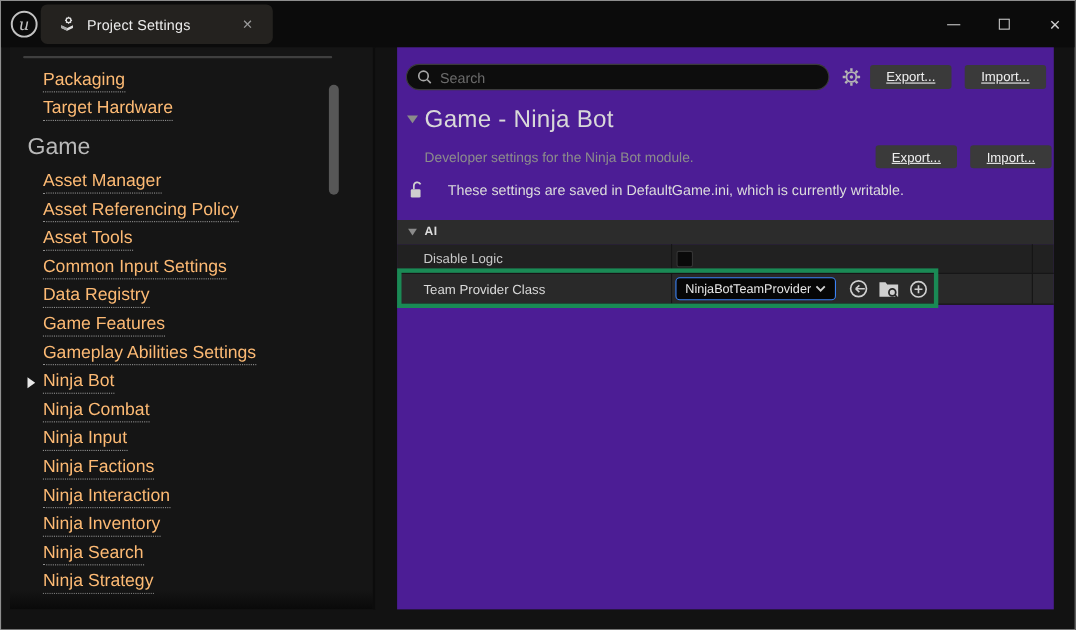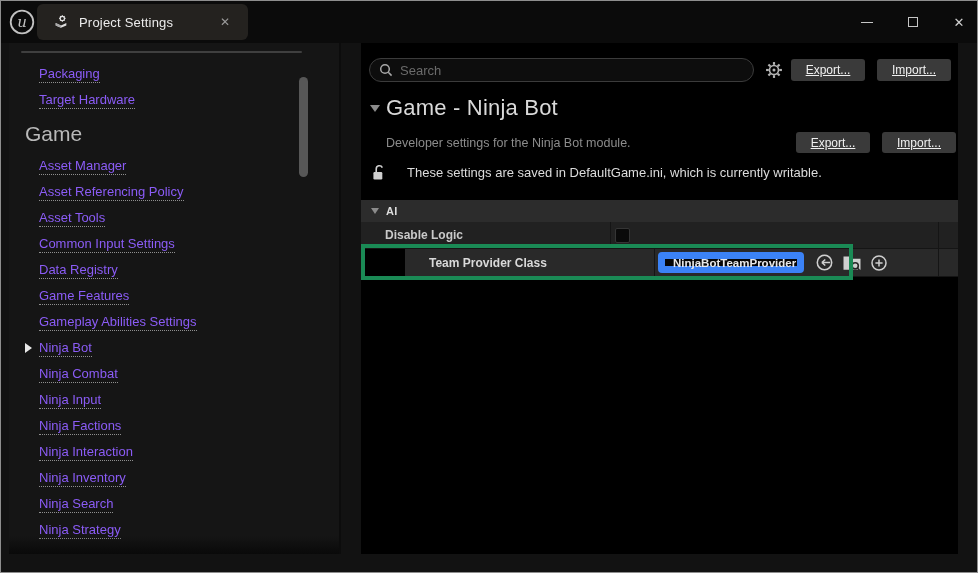--- a/index.html
+++ b/index.html
@@ -34,21 +34,21 @@
   .sidebar{
     position:absolute; left:8px; top:42px; width:332px; height:511px;
     background:#151515; border-right:2px solid #0c0c0c; overflow:hidden;
   }
   .sb-topline{ position:absolute; left:12px; top:8px; width:281px; height:2px;
                background:#3f3f3f; border-radius:2px; }
   ul.nav{ list-style:none; }
   ul.nav-top{ margin-top:18px; }
   ul.nav li{ position:relative; height:26px; display:flex; align-items:center; padding-left:30px; }
   .navlink{
-    color:#8b5cf6; font-size:13px; cursor:pointer;
+    color:#fdba74; font-size:16px; cursor:pointer;
     border-bottom:1px dotted #8f8f8f; padding-bottom:1px;
   }
   .sb-section{
     color:#b9b9b9; font-size:21px; font-weight:400;
     padding-left:16px; margin-top:7px; margin-bottom:6px; height:27px; line-height:27px;
   }
   .sel-arrow{
     position:absolute; left:16px; top:8px; width:0; height:0;
     border-left:7px solid #e8e8e8; border-top:5px solid transparent; border-bottom:5px solid transparent;
   }
@@ -57,21 +57,21 @@
     background:#575757; border-radius:4.5px; cursor:grab;
   }
   .sb-fade{
     position:absolute; left:0; bottom:0; width:100%; height:18px; pointer-events:none;
     background:linear-gradient(to bottom, rgba(13,13,13,0), rgba(8,8,8,.9));
   }
 
   
   .main{
     position:absolute; left:360px; top:42px; width:597px; height:511px;
-    background:#000000;
+    background:#4c1d95;
   }
   .searchbox{
     position:absolute; left:8px; top:15px; width:385px; height:24px;
     background:#0d0d0d; border:1px solid #3b3b3b; border-radius:12px;
     display:flex; align-items:center; padding:0 9px;
   }
   .searchbox input{
     flex:1; background:transparent; border:none; outline:none;
     color:#cfcfcf; font-size:13px; margin-left:7px; font-family:"Liberation Sans",sans-serif;
   }
@@ -102,39 +102,39 @@
   .cat-bar{
     position:absolute; left:0; top:157px; width:597px; height:22px; background:#2c2c2c;
     display:flex; align-items:center; padding-left:10px; gap:7px;
   }
   .cat-bar .caret-down{ border-top-width:6px; border-left-width:4.5px; border-right-width:4.5px; }
   .cat-label{ color:#dcdcdc; font-size:11px; font-weight:700; letter-spacing:.3px; }
 
   .grid{ position:absolute; left:0; top:179px; width:597px; }
   .prow{
     position:relative; height:27px; background:#212121; border-bottom:1px solid #151515;
-    display:flex; align-items:flex-start;font-weight:bold;
-  }
-  .prow.hl{ height:28px; background:#292929;margin-left:44px; }
+    display:flex; align-items:flex-start;
+  }
+  .prow.hl{ height:28px; background:#292929; }
   .pname{
     width:250px; height:100%; display:flex; align-items:center; padding-left:24px;
     border-right:1px solid #151515; color:#c9c9c9; font-size:12px;
   }
   .prow.hl .pname{ color:#d9d9d9; }
   .pvalue{ flex:1; height:100%; display:flex; align-items:center; padding-left:3px; }
   .preset{
     position:absolute; right:0; top:0; width:20px; height:100%;
     border-left:1px solid #151515;
   }
   .checkbox{
     width:15px; height:15px; background:#0a0a0a; border:1px solid #353535;
     border-radius:2px; margin-left:1px; cursor:pointer;
   }
   .class-dropdown{
-    width:146px; height:21px; background:#060606; border:7px solid #3b82f6; border-radius:4px;
+    width:146px; height:21px; background:#060606; border:1px solid #3b82f6; border-radius:4px;
     display:flex; align-items:center; padding:0 8px; cursor:pointer;
   }
   .class-dropdown .dd-label{ color:#e8e8e8; font-size:11.5px; flex:1; white-space:nowrap; }
   .asset-icons{ display:flex; align-items:center; gap:8px; margin-left:11px; }
   .asset-icons svg{ cursor:pointer; }
 
   .green-box{
     position:absolute; left:0; top:201px; width:492px; height:36px;
     border:4px solid #1a8a55; pointer-events:none; z-index:5;
   }

